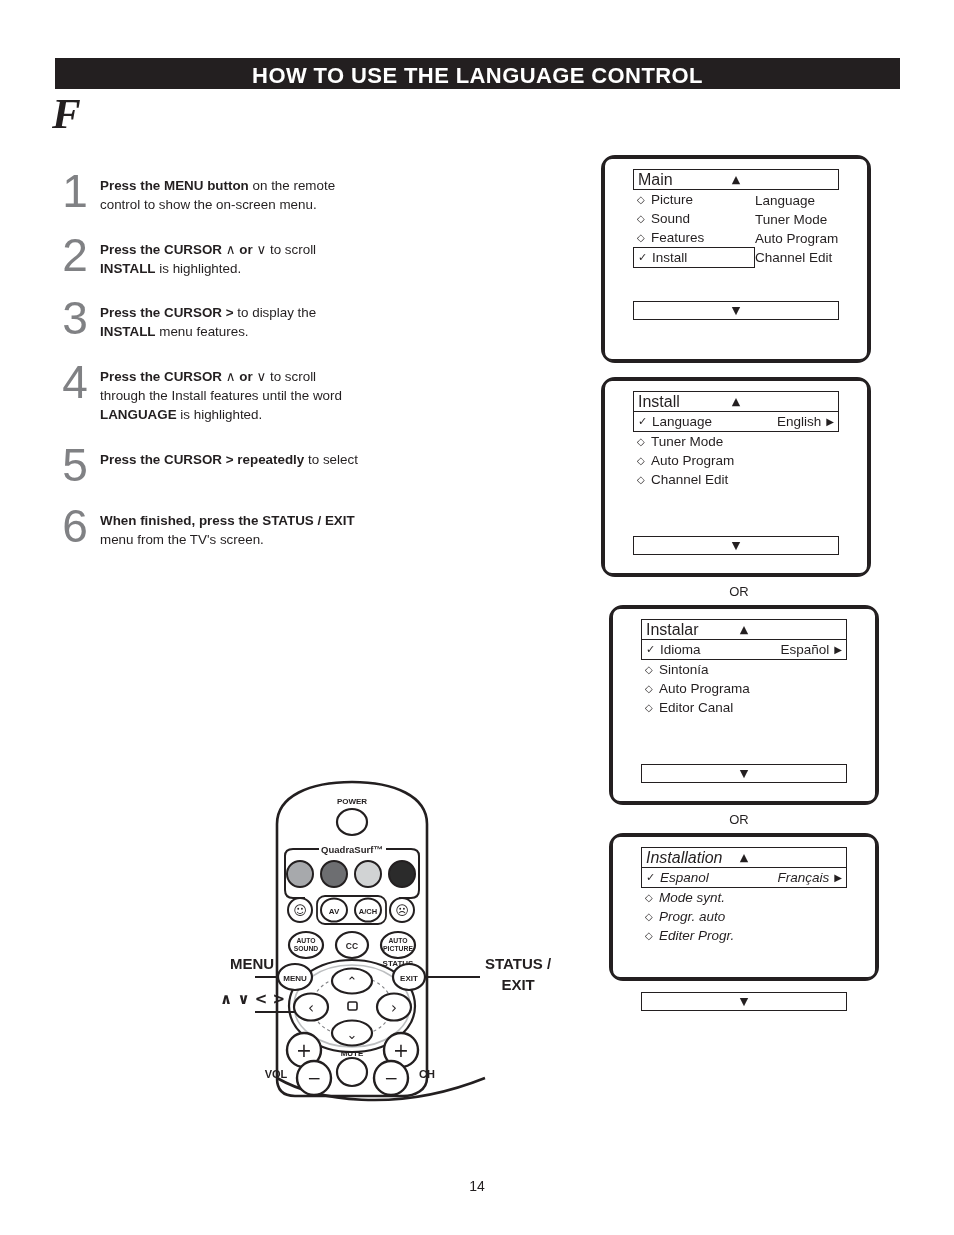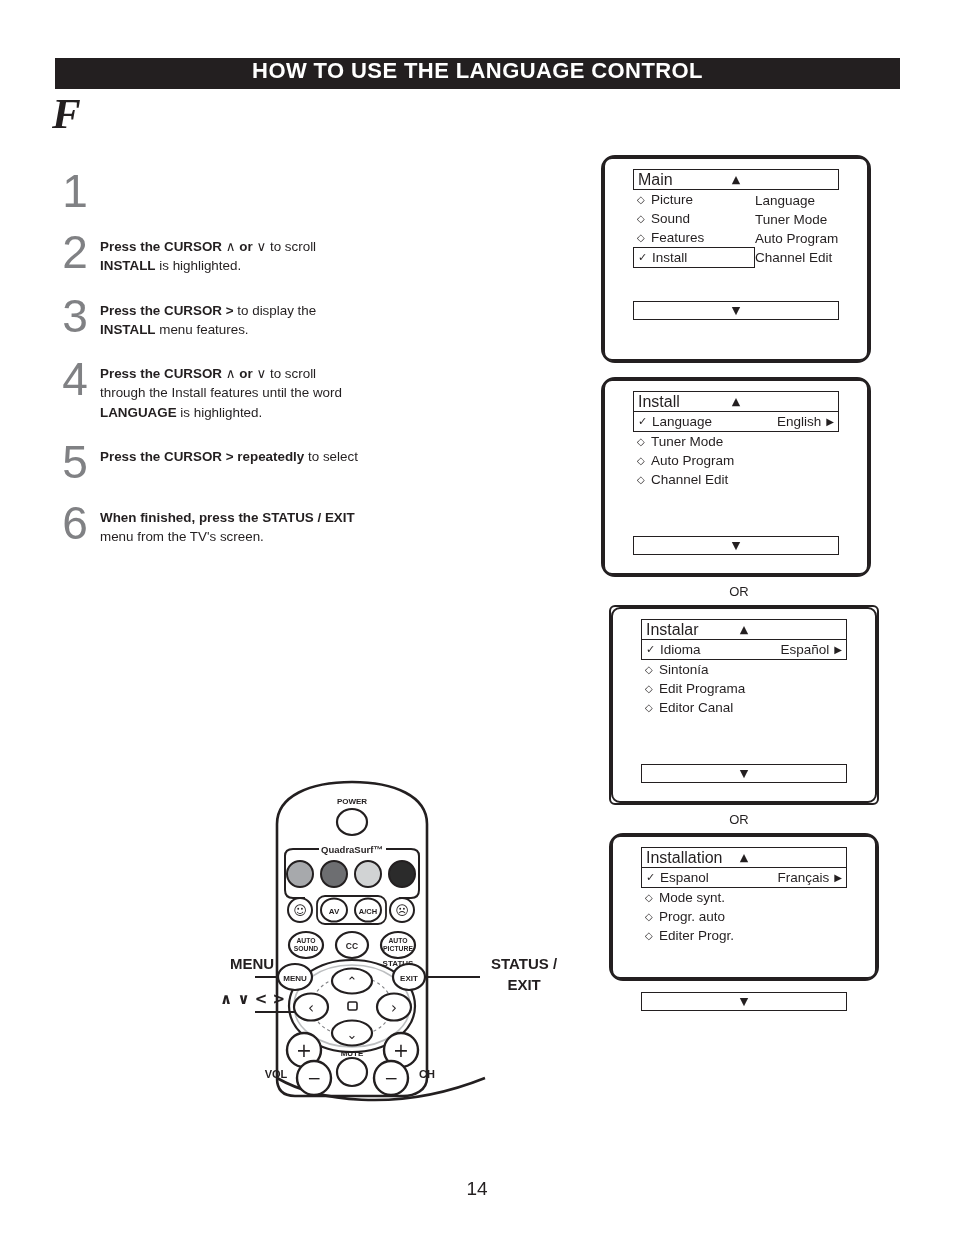--- a/index.html
+++ b/index.html
@@ -18,21 +18,21 @@
 
   
   .title-bar {
     position: absolute;
     left: 55px;
     top: 58px;
     width: 845px;
     height: 31px;
     background: #231f20;
     display: flex;
-    align-items: flex-start;
+    align-items: flex-end;
     justify-content: center;
   }
   .title-bar .title-text {
     color: #ffffff;
     font-size: 22px;
     font-weight: bold;
     letter-spacing: 0.4px;
     font-family: "Liberation Sans", sans-serif;
   }
 
@@ -215,46 +215,50 @@
   .callout {
     position: absolute;
     font-size: 15px;
     font-weight: bold;
     color: #231f20;
     font-family: "Liberation Sans", sans-serif;
     white-space: nowrap;
   }
   .cl-menu  { left: -25px; top: 177px; }
   .cl-curs  { left: -35px; top: 212px; font-family: "DejaVu Sans", sans-serif; }
-  .cl-status{ left: 236px; top: 175px; text-align: left; line-height: 21px; }
+  .cl-status{ left: 230px; top: 175px; text-align: left; line-height: 21px; }
 
   
   .page-num {
     position: absolute;
     left: 0; right: 0;
     top: 1178px;
     text-align: center;
-    font-size: 19px;
+    font-size: 14px;
     color: #231f20;
   }
 </style>
 </head>
 <body>
 
 <div class="title-bar">
   <span class="title-text">HOW TO USE THE LANGUAGE CONTROL</span>
 </div>
 
 <div class="intro">
   <span class="dropcap">F</span>
 </div>
 
 <div class="steps" id="steps-list">
     <div class="step">
       <div class="step-num">1</div>
+      <div class="step-body">
+        <div><b>Press the MENU button</b><span> on the remote</span></div>
+        <div><span>control to show the on-screen menu.</span></div>
+      </div>
     </div>
     <div class="step">
       <div class="step-num">2</div>
       <div class="step-body">
         <div><b>Press the CURSOR </b><span>∧</span><b>  or </b><span>∨</span><span> to scroll</span></div>
         <div><b>INSTALL</b><span> is highlighted.</span></div>
       </div>
     </div>
     <div class="step">
       <div class="step-num">3</div>
@@ -359,58 +363,58 @@
           </div>
         <div class="osd-footer" style="margin-top:47px;">
           <span>▼</span>
         </div>
       </div>
     </div>
   </div>
 
   <div class="or-label">OR</div>
 
-  <div class="tv-outer" style="margin-left:8px;border-radius:6px;">
+  <div class="tv-outer" style="margin-left:8px;">
     <div class="tv-inner" style="height:196px;">
       <div class="osd">
         <div class="osd-header">
           <span>Instalar</span>
           <span class="up-caret">▲</span>
         </div>
         <div class="osd-item boxed attached">
           <span class="check">✓</span>
           <span class="lbl">Idioma</span>
           <span class="val">Español</span>
           <span class="right-caret">▶</span>
         </div>
         <div id="install-es-items">
             <div class="osd-item">
               <span class="bullet">◇</span>
               <span class="lbl">Sintonía</span>
             </div>
             <div class="osd-item">
               <span class="bullet">◇</span>
-              <span class="lbl">Edit Programa</span>
+              <span class="lbl">Auto Programa</span>
             </div>
             <div class="osd-item">
               <span class="bullet">◇</span>
               <span class="lbl">Editor Canal</span>
             </div>
           </div>
         <div class="osd-footer" style="margin-top:47px;">
           <span>▼</span>
         </div>
       </div>
     </div>
   </div>
 
   <div class="or-label">OR</div>
 
   <div class="tv-outer" style="margin-left:8px;">
-    <div class="tv-inner" style="height:144px;">
+    <div class="tv-inner" style="height:144px;font-style:italic;">
       <div class="osd">
         <div class="osd-header">
           <span>Installation</span>
           <span class="up-caret">▲</span>
         </div>
         <div class="osd-item boxed attached">
           <span class="check">✓</span>
           <span class="lbl">Espanol</span>
           <span class="val">Français</span>
           <span class="right-caret">▶</span>

